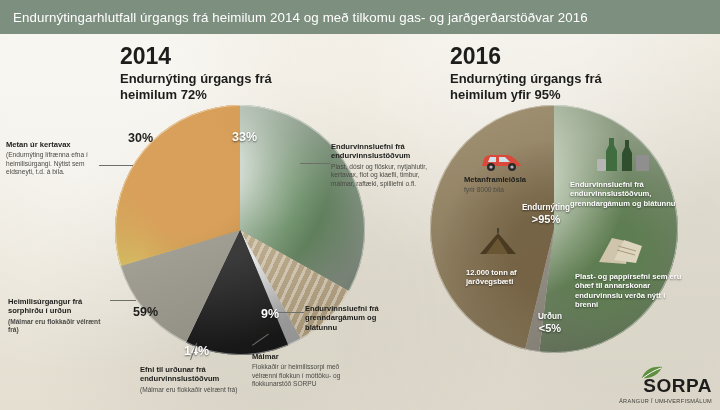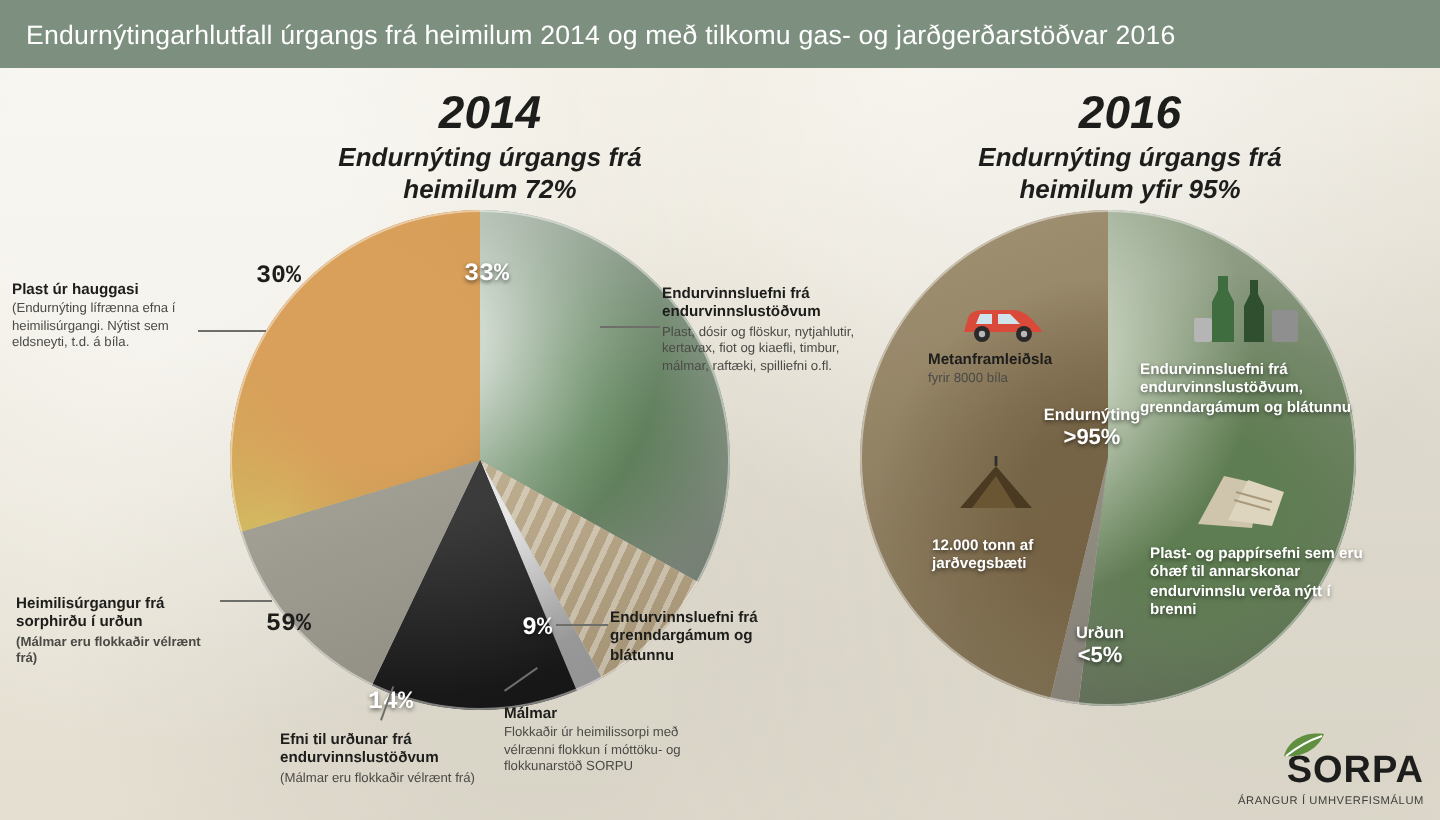--- a/index.html
+++ b/index.html
@@ -21,33 +21,33 @@
   }
   .title-bar{
     position:absolute;left:0;top:0;width:720px;height:34px;
     background:#7d8f7f;
     display:flex;align-items:center;
   }
   .title-bar span{
     color:#ffffff;font-size:13.3px;letter-spacing:.1px;padding-left:13px;
     white-space:nowrap;
   }
-  .hdr{position:absolute;text-align:center;color:#1d1d1b;font-style:italic;}
+  .hdr{position:absolute;color:#1d1d1b;}
   .hdr .y{font-size:23px;font-weight:bold;line-height:24px;}
   .hdr .s{font-size:13px;font-weight:bold;line-height:16px;margin-top:3px;}
 
   
   .pie{position:absolute;border-radius:50%;overflow:hidden;}
   .pie .sector{position:absolute;inset:0;}
   .pie .ring{
     position:absolute;inset:0;border-radius:50%;
     box-shadow:inset 0 0 0 1px rgba(255,255,255,.45);
     pointer-events:none;
   }
-  .slice-lbl{position:absolute;font-size:12.5px;font-weight:bold;color:#fff;text-shadow:0 1px 2px rgba(0,0,0,.55);font-family:Liberation Mono, monospace;}
+  .slice-lbl{position:absolute;font-size:12.5px;font-weight:bold;color:#fff;text-shadow:0 1px 2px rgba(0,0,0,.55);}
   .slice-lbl.dark{color:#1d1d1b;text-shadow:none;}
 
   
   .ph-compost{background:
       radial-gradient(circle at 30% 30%, #d9a05b 0 20%, rgba(0,0,0,0) 60%),
       radial-gradient(circle at 60% 70%, #a4743a 0 18%, rgba(0,0,0,0) 55%),
       radial-gradient(circle at 20% 75%, #cfd36a 0 14%, rgba(0,0,0,0) 50%),
       linear-gradient(150deg,#e0a85d,#b9813f 55%,#8d5f2c);}
   .ph-recycl{background:
       radial-gradient(circle at 35% 25%, #cfd9cf 0 16%, rgba(0,0,0,0) 52%),
@@ -179,21 +179,21 @@
 <div class="onpie" style="left:505px;top:203px;width:82px;">
   <div class="t">Endurnýting</div>
   <div class="v">&gt;95%</div>
 </div>
 <div class="onpie" style="left:520px;top:312px;width:60px;">
   <div class="t">Urðun</div>
   <div class="v">&lt;5%</div>
 </div>
 
 <div class="callout" style="left:6px;top:140px;width:92px;">
-  <b>Plast úr hauggasi</b>
+  <b>Metan úr kertavax</b>
   <span class="sub">(Endurnýting lífrænna efna í heimilisúrgangi. Nýtist sem eldsneyti, t.d. á bíla.</span>
 </div>
 
 <div class="callout" style="left:331px;top:142px;width:110px;">
   <b>Endurvinnsluefni frá endurvinnslustöðvum</b>
   <span class="sub">Plast, dósir og flöskur, nytjahlutir, kertavax, fiot og kiaefli, timbur, málmar, raftæki, spilliefni o.fl.</span>
 </div>
 
 <div class="callout" style="left:305px;top:304px;width:105px;">
   <b>Endurvinnsluefni frá grenndargámum og blátunnu</b>

